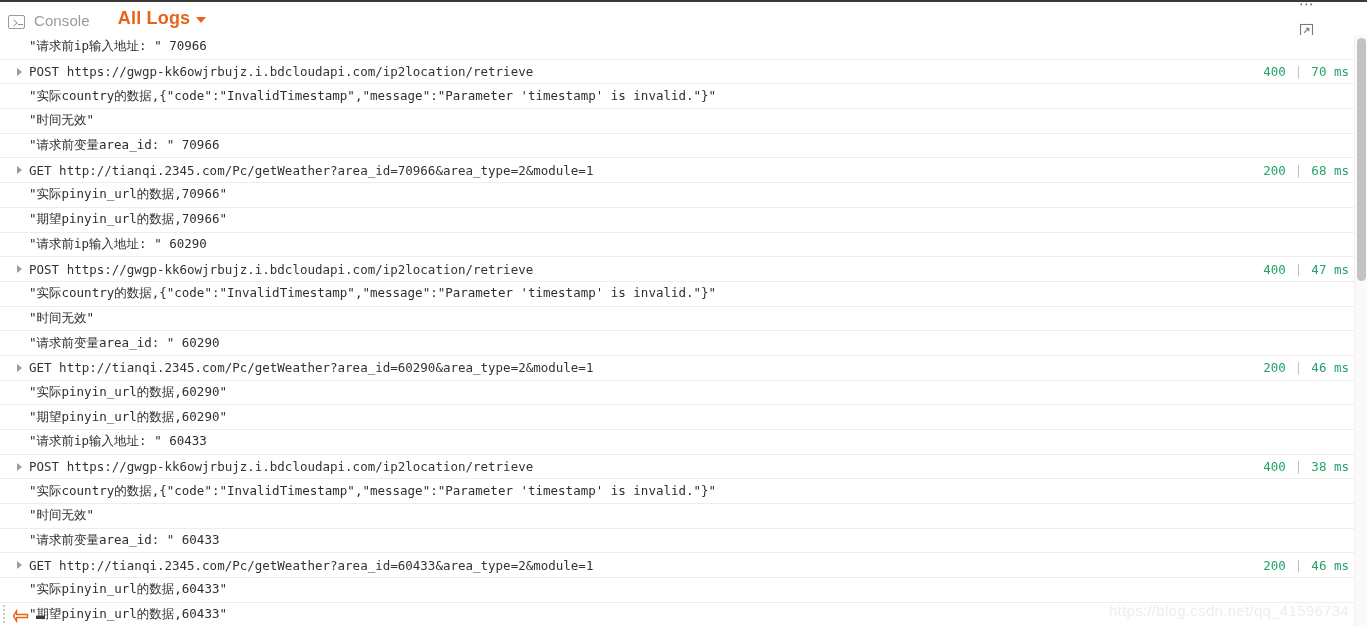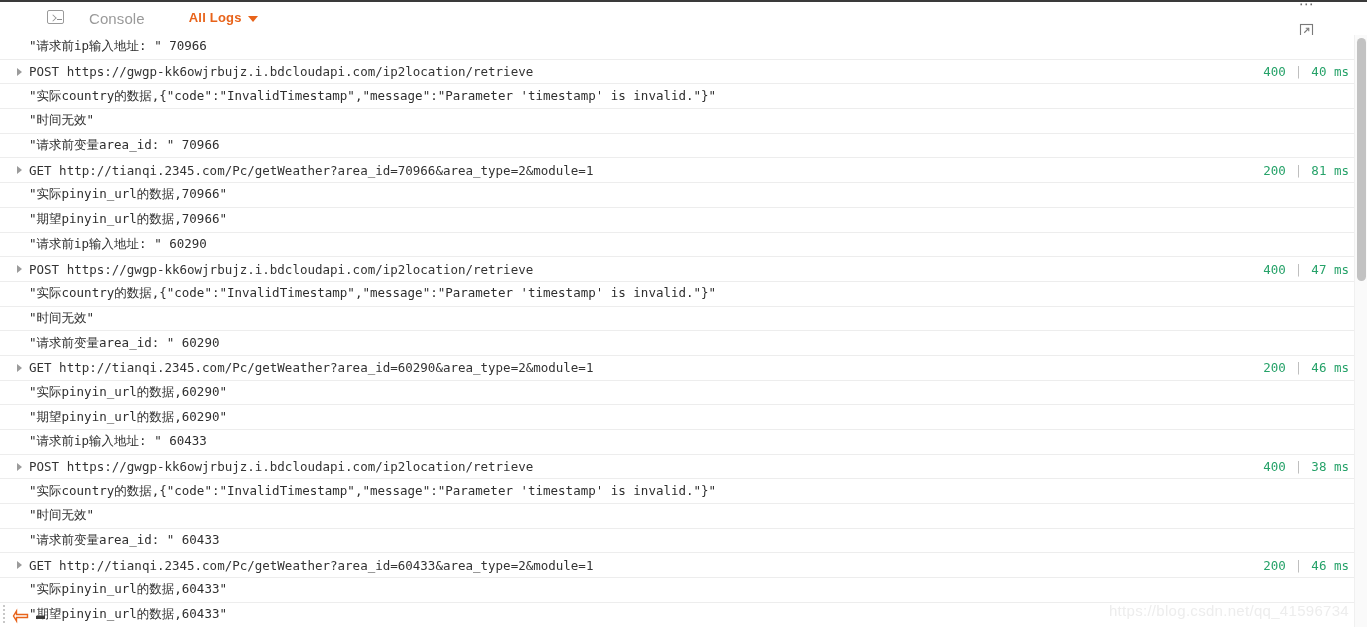--- a/index.html
+++ b/index.html
@@ -27,23 +27,22 @@
     height: 33px;
     width: 100%;
     display: flex;
     align-items: center;
     padding: 0 10px 0 8px;
     background: #ffffff;
   }
 
   .tb-left {
     display: flex;
-    align-items: flex-start;
-    gap: 25px;
-    margin-left: 39px;
+    align-items: flex-end;
+    gap: 9px;
   }
 
   .console-icon {
     width: 17px;
     height: 14px;
     border: 1.4px solid #9a9a9a;
     border-radius: 2px;
     position: relative;
     display: inline-block;
     flex: 0 0 auto;
@@ -72,21 +71,21 @@
   }
 
   .all-logs {
     margin-left: 19px;
     display: flex;
     align-items: center;
     gap: 6px;
     cursor: default;
   }
   .all-logs-label {
-    font-size: 13px;
+    font-size: 18px;
     font-weight: bold;
     color: #e8631a;
     letter-spacing: 0.2px;
   }
   .caret-down {
     width: 0; height: 0;
     border-left: 5px solid transparent;
     border-right: 5px solid transparent;
     border-top: 6px solid #e8631a;
     margin-top: 2px;
@@ -282,39 +281,39 @@
   <div class="log-list" id="log-list">
       <div class="log-row">
         <span class="msg">"请求前ip输入地址: "  70966</span>
       </div>
       <div class="log-row net">
         <span class="disclosure"></span>
         <span class="net-text">POST https://gwgp-kk6owjrbujz.i.bdcloudapi.com/ip2location/retrieve</span>
         <span class="status">
           <span>400</span>
           <span class="sep">|</span>
-          <span>40 ms</span>
+          <span>70 ms</span>
         </span>
       </div>
       <div class="log-row">
         <span class="msg">"实际country的数据,{"code":"InvalidTimestamp","message":"Parameter 'timestamp' is invalid."}"</span>
       </div>
       <div class="log-row">
         <span class="msg">"时间无效"</span>
       </div>
       <div class="log-row">
         <span class="msg">"请求前变量area_id: "  70966</span>
       </div>
       <div class="log-row net">
         <span class="disclosure"></span>
         <span class="net-text">GET http://tianqi.2345.com/Pc/getWeather?area_id=70966&amp;area_type=2&amp;module=1</span>
         <span class="status">
           <span>200</span>
           <span class="sep">|</span>
-          <span>81 ms</span>
+          <span>68 ms</span>
         </span>
       </div>
       <div class="log-row">
         <span class="msg">"实际pinyin_url的数据,70966"</span>
       </div>
       <div class="log-row">
         <span class="msg">"期望pinyin_url的数据,70966"</span>
       </div>
       <div class="log-row">
         <span class="msg">"请求前ip输入地址: "  60290</span>

